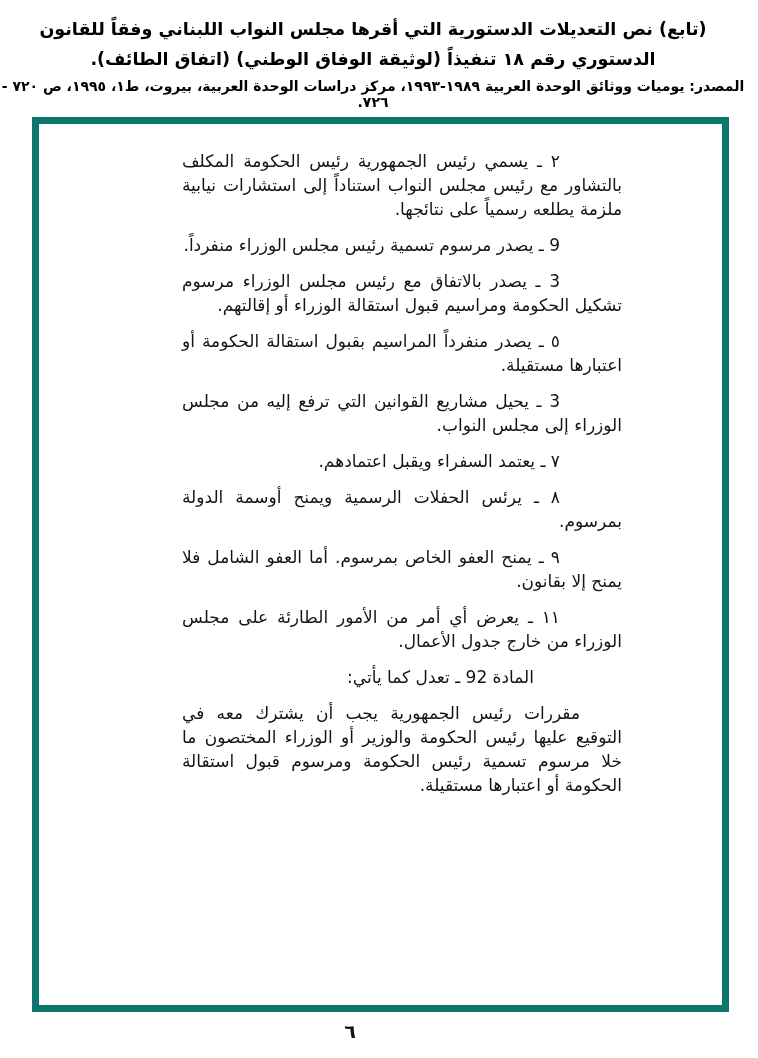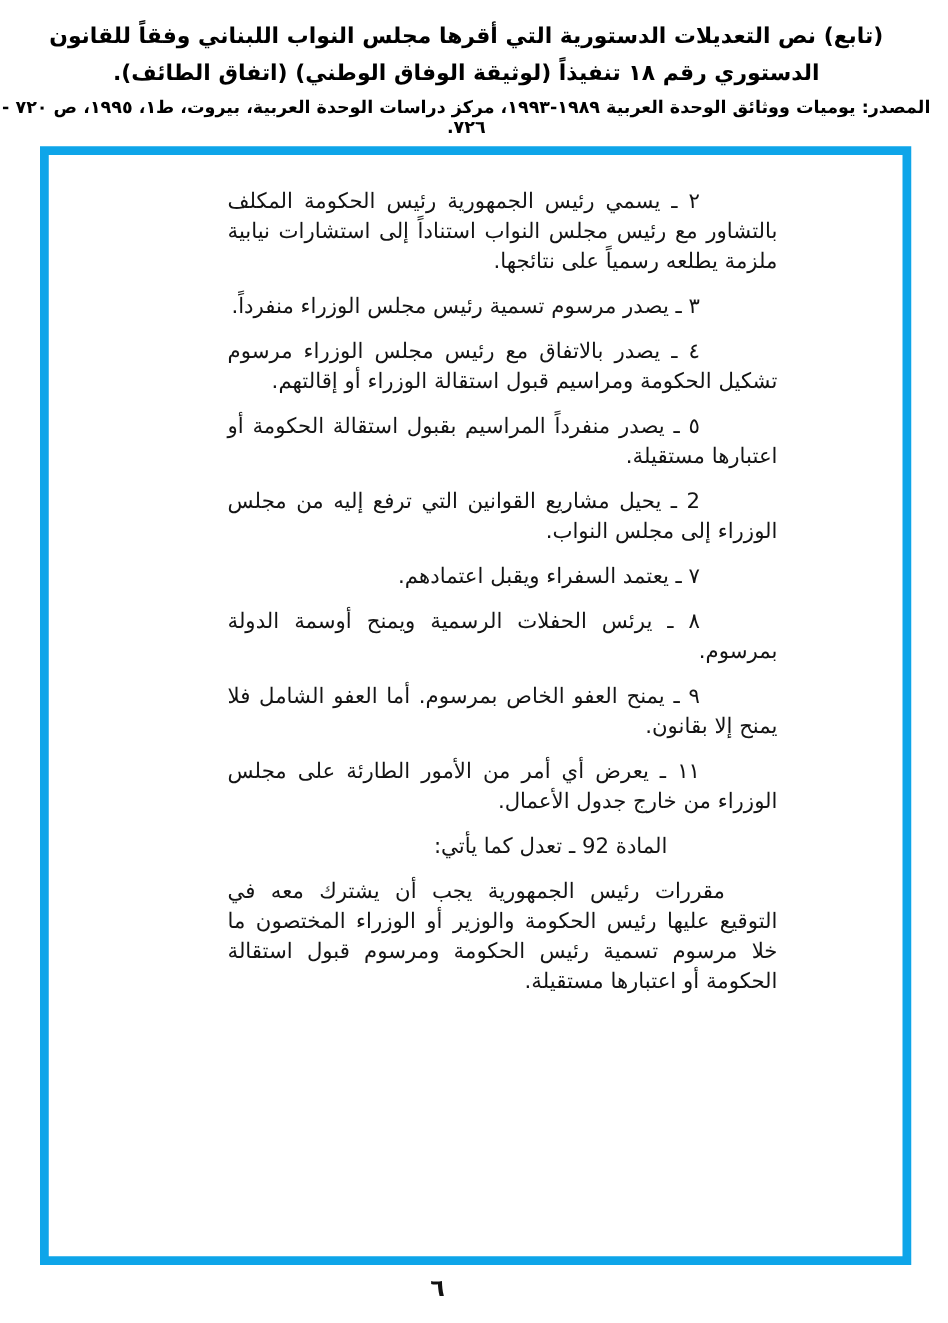--- a/index.html
+++ b/index.html
@@ -34,21 +34,21 @@
     font-weight: bold;
     color: #000000;
   }
   .frame {
     position: absolute;
     left: 32px;
     top: 117px;
     width: 697px;
     height: 895px;
     box-sizing: border-box;
-    border: 7px solid #0ea5e9;
+    border: 7px solid #0f766e;
     background: #ffffff;
   }
   .text-column {
     margin: 25px 100px 0 127px;
     width: 440px;
     font-size: 17px;
     line-height: 24px;
     text-align: justify;
     color: #141414;
   }
@@ -80,24 +80,24 @@
 <div class="page">
 
   <div class="header">
     <div class="title">(تابع) نص التعديلات الدستورية التي أقرها مجلس النواب اللبناني وفقاً للقانون الدستوري رقم ١٨ تنفيذاً (لوثيقة الوفاق الوطني) (اتفاق الطائف).</div>
     <div class="source">المصدر: يوميات ووثائق الوحدة العربية ١٩٨٩-١٩٩٣، مركز دراسات الوحدة العربية، بيروت، ط١، ١٩٩٥، ص ٧٢٠ - ٧٢٦.</div>
   </div>
 
   <div class="frame">
     <div class="text-column">
       <p class="para">٢ ـ يسمي رئيس الجمهورية رئيس الحكومة المكلف بالتشاور مع رئيس مجلس النواب استناداً إلى استشارات نيابية ملزمة يطلعه رسمياً على نتائجها.</p>
-      <p class="para">٣ ـ يصدر مرسوم تسمية رئيس مجلس الوزراء منفرداً.</p>
-      <p class="para">٤ ـ يصدر بالاتفاق مع رئيس مجلس الوزراء مرسوم تشكيل الحكومة ومراسيم قبول استقالة الوزراء أو إقالتهم.</p>
+      <p class="para">9 ـ يصدر مرسوم تسمية رئيس مجلس الوزراء منفرداً.</p>
+      <p class="para">3 ـ يصدر بالاتفاق مع رئيس مجلس الوزراء مرسوم تشكيل الحكومة ومراسيم قبول استقالة الوزراء أو إقالتهم.</p>
       <p class="para">٥ ـ يصدر منفرداً المراسيم بقبول استقالة الحكومة أو اعتبارها مستقيلة.</p>
-      <p class="para">2 ـ يحيل مشاريع القوانين التي ترفع إليه من مجلس الوزراء إلى مجلس النواب.</p>
+      <p class="para">3 ـ يحيل مشاريع القوانين التي ترفع إليه من مجلس الوزراء إلى مجلس النواب.</p>
       <p class="para">٧ ـ يعتمد السفراء ويقبل اعتمادهم.</p>
       <p class="para">٨ ـ يرئس الحفلات الرسمية ويمنح أوسمة الدولة بمرسوم.</p>
       <p class="para">٩ ـ يمنح العفو الخاص بمرسوم. أما العفو الشامل فلا يمنح إلا بقانون.</p>
       <p class="para">١١ ـ يعرض أي أمر من الأمور الطارئة على مجلس الوزراء من خارج جدول الأعمال.</p>
       <p class="para article">المادة 92 ـ تعدل كما يأتي:</p>
       <p class="para closing">مقررات رئيس الجمهورية يجب أن يشترك معه في التوقيع عليها رئيس الحكومة والوزير أو الوزراء المختصون ما خلا مرسوم تسمية رئيس الحكومة ومرسوم قبول استقالة الحكومة أو اعتبارها مستقيلة.</p>
     </div>
   </div>
 
   <div class="page-number">٦</div>

